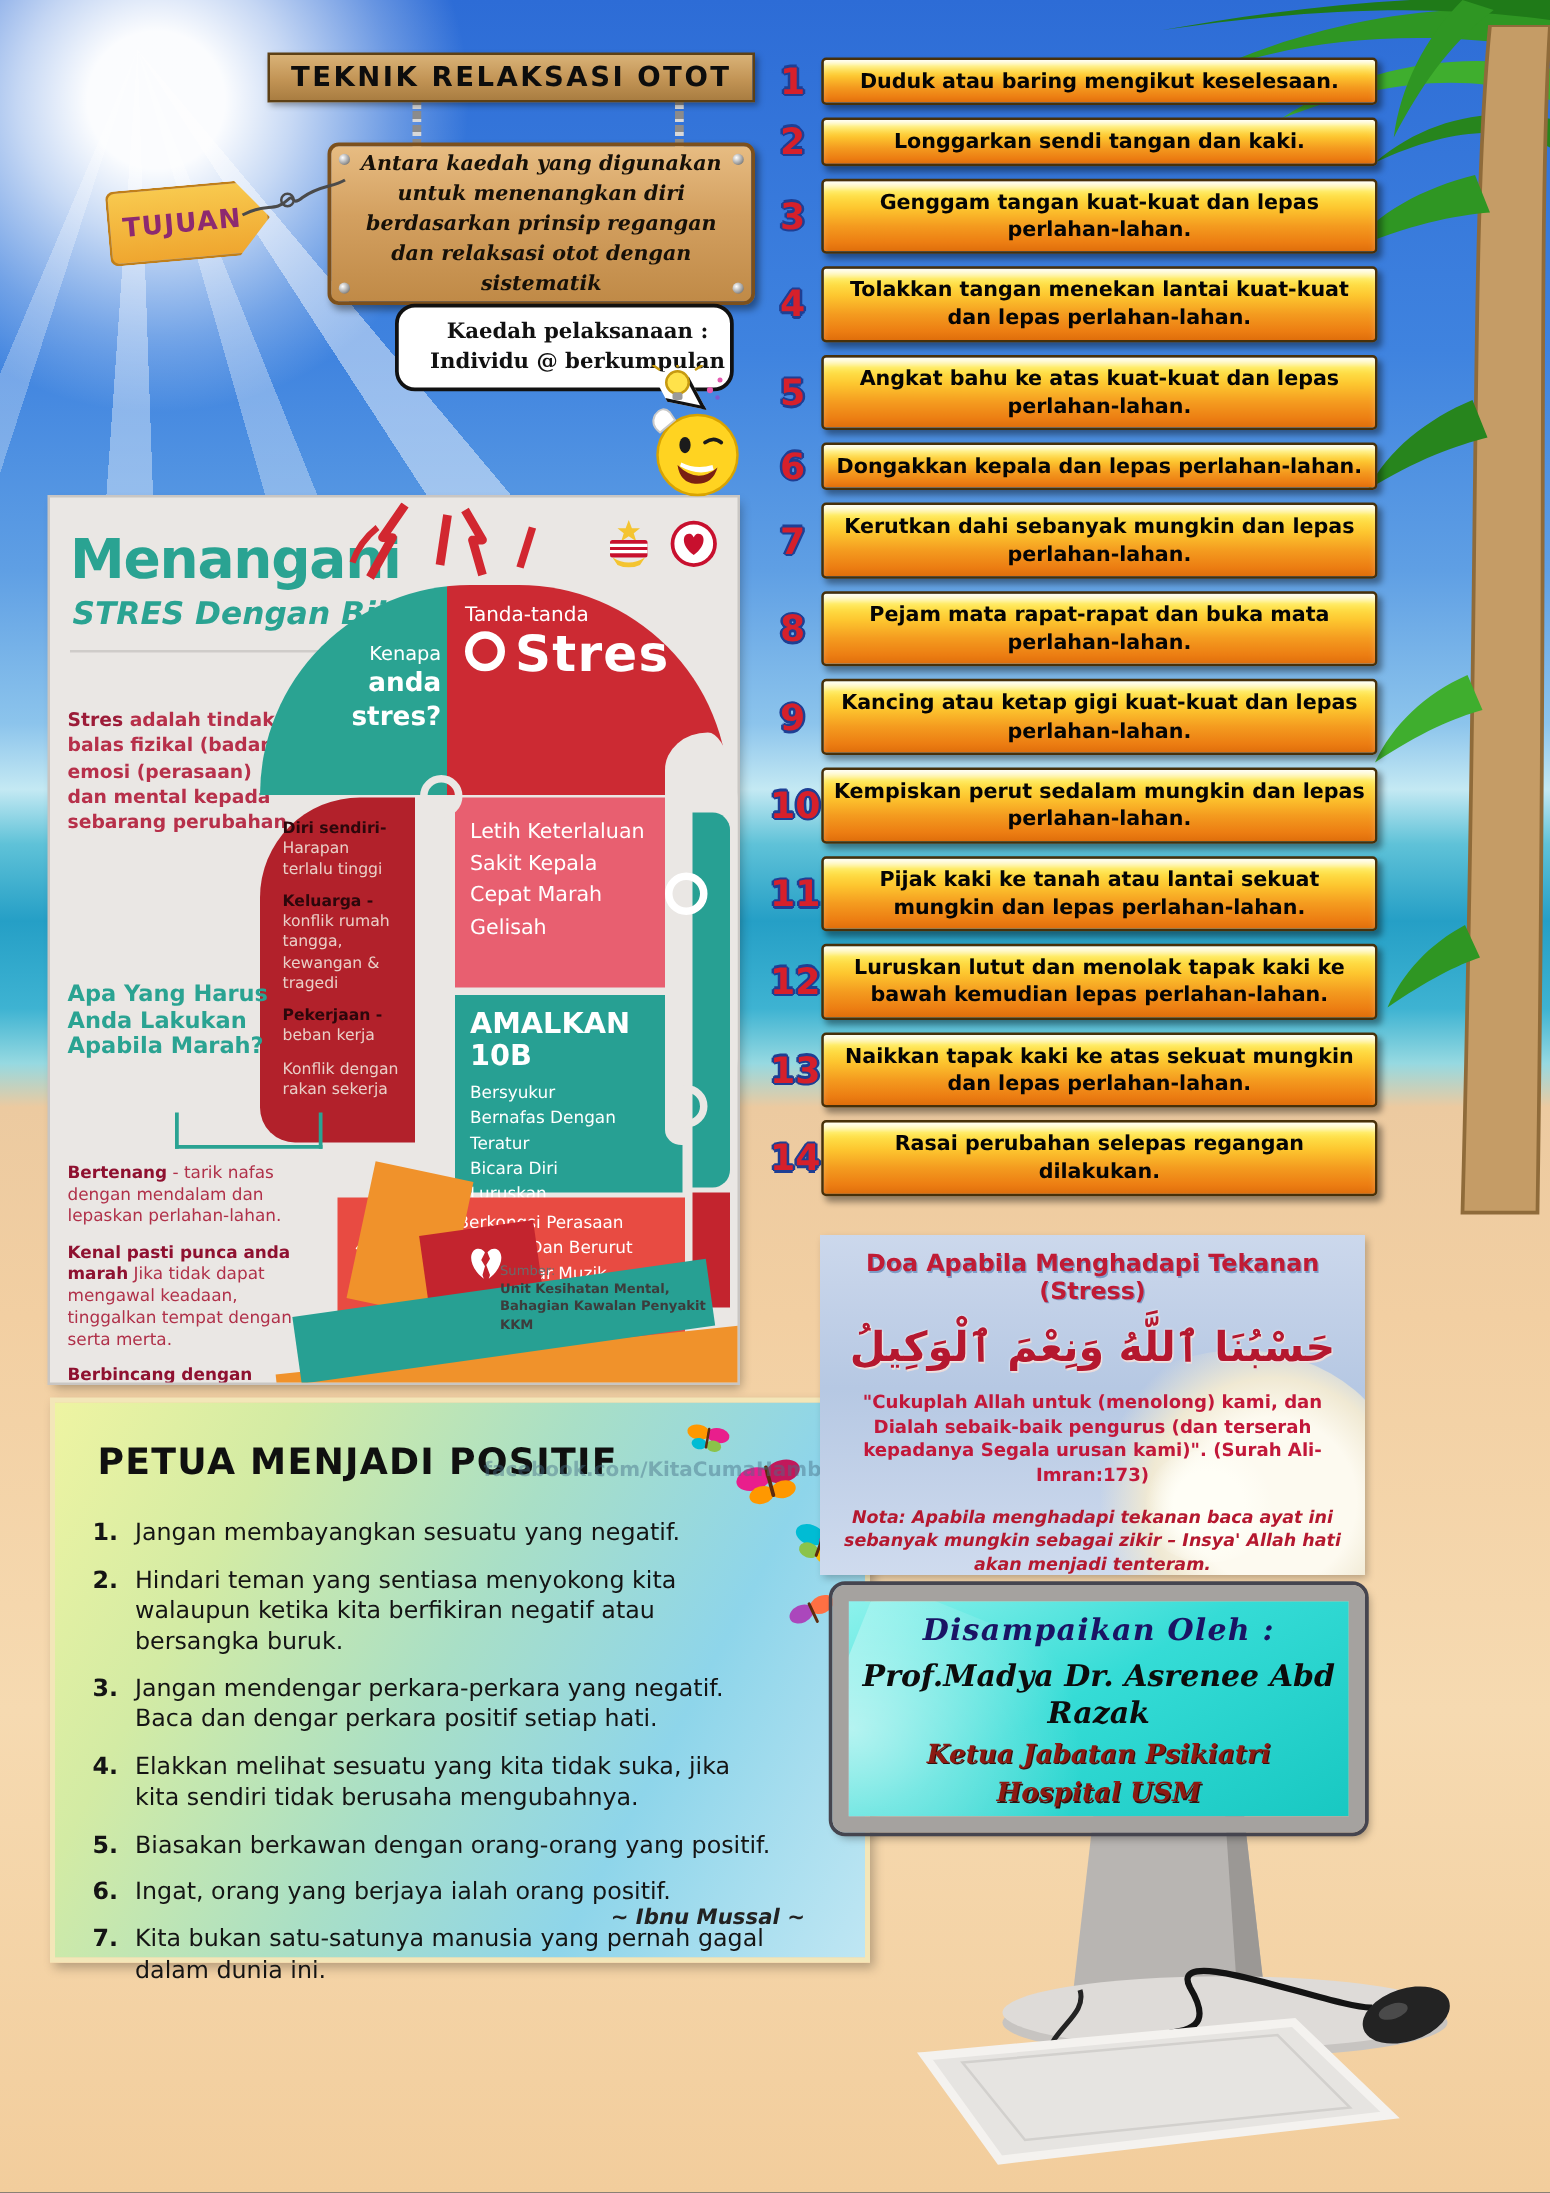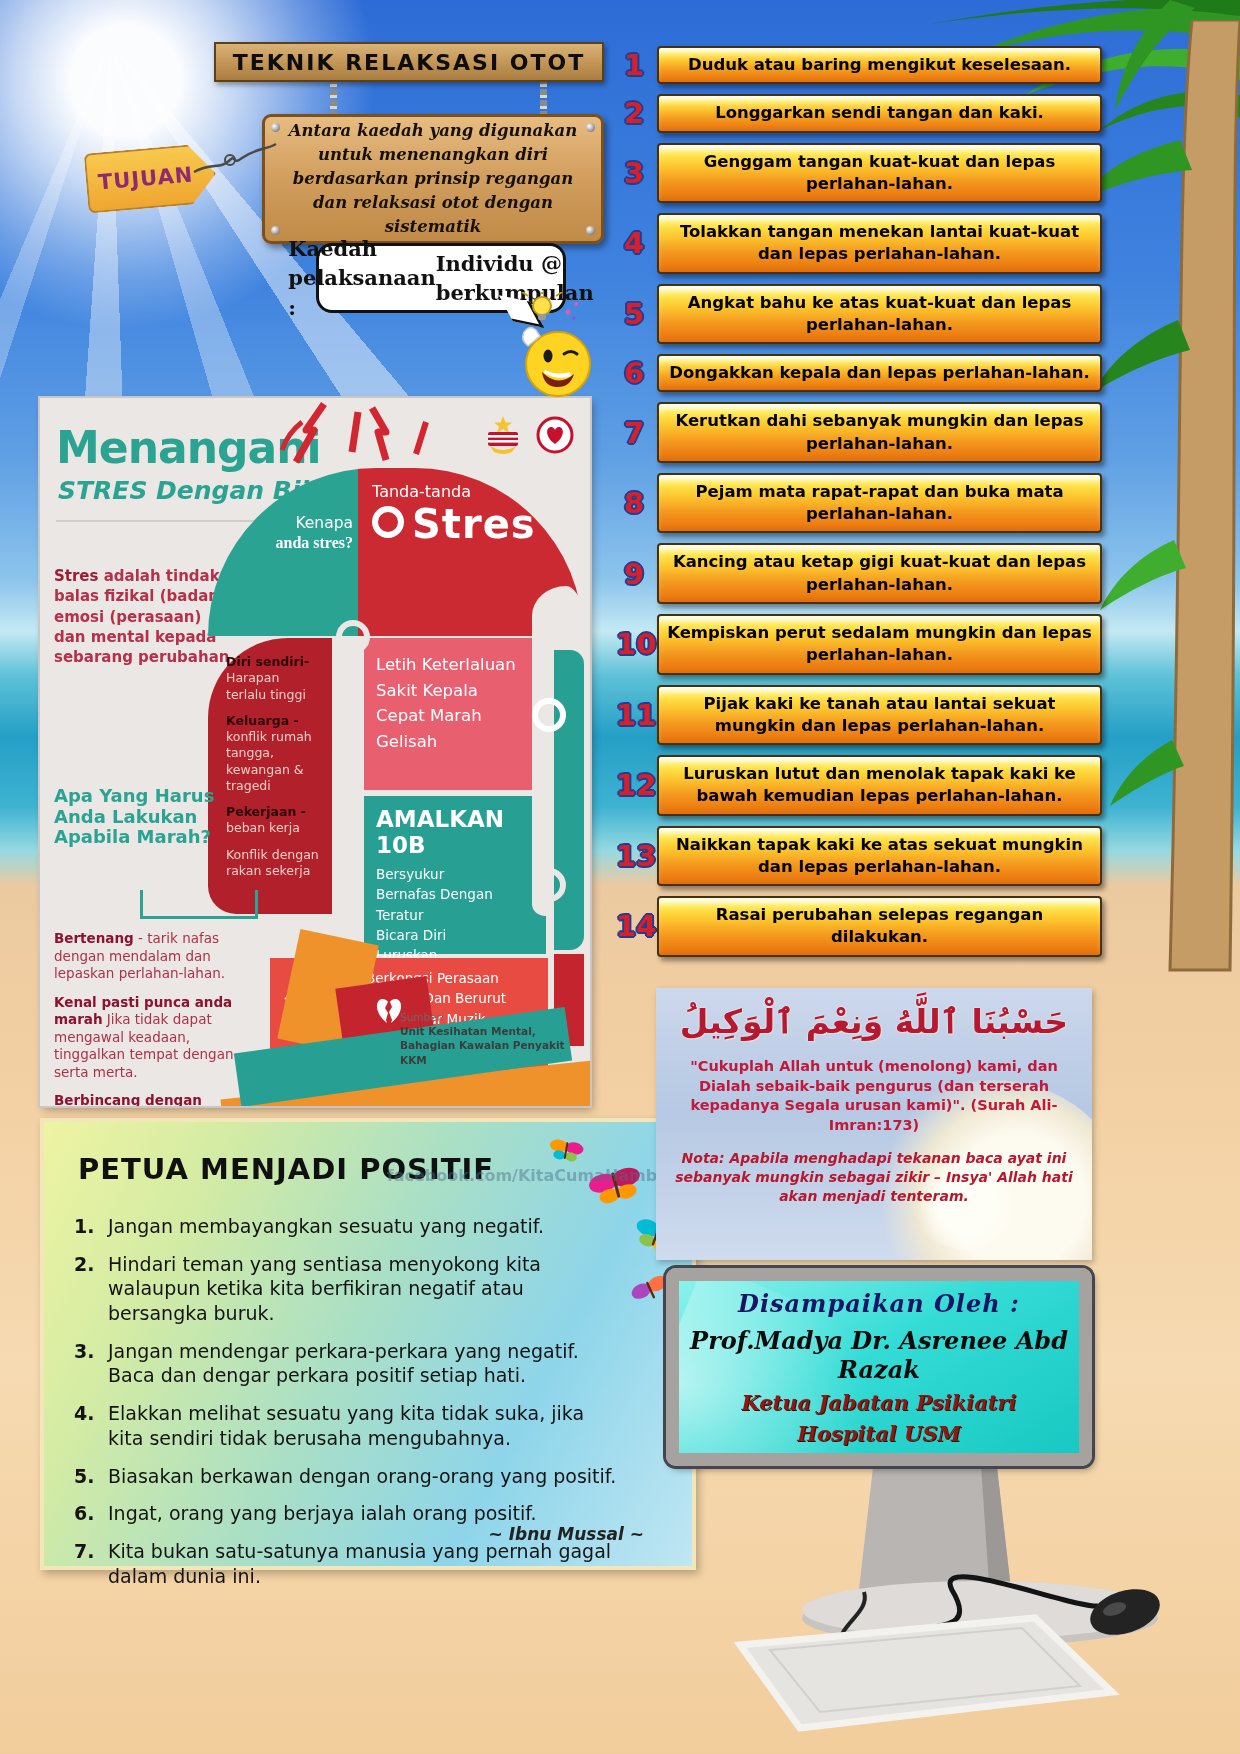--- a/index.html
+++ b/index.html
@@ -38,23 +38,23 @@
     font-size:16.5px;line-height:1.45;color:#161008;}
   .nail{position:absolute;width:9px;height:9px;border-radius:50%;
     background:radial-gradient(circle at 35% 35%,#fff,#9a9a9a 60%,#4e4e4e);}
   .tag{left:86px;top:148px;width:116px;height:56px;z-index:6;transform:rotate(-5deg);
     background:linear-gradient(180deg,#f8c94e,#efa62f);border:2px solid #c07f1a;border-radius:7px;
     clip-path:polygon(0 0,80% 0,100% 52%,80% 100%,0 100%);
     display:flex;align-items:center;justify-content:flex-start;padding-left:10px;
     font-size:21px;font-weight:800;color:#8d2a70;letter-spacing:1px;}
   .string{left:192px;top:136px;width:86px;height:56px;z-index:6;}
   .bubble{left:316px;top:243px;width:244px;height:64px;z-index:6;background:#fff;
-    border:3px solid #111;border-radius:16px;display:flex;flex-direction:row;
+    border:3px solid #111;border-radius:16px;display:flex;flex-direction:column;
     align-items:center;justify-content:center;font-family:"DejaVu Serif",serif;
-    font-weight:700;font-size:21px;color:#111;line-height:1.4;}
+    font-weight:700;font-size:17px;color:#111;line-height:1.4;padding-left:21px;}
   .bubble:after{content:"";position:absolute;right:28px;bottom:-15px;width:24px;height:24px;
     background:#fff;border-right:3px solid #111;border-bottom:3px solid #111;
     transform:skewX(38deg) rotate(14deg);}
   .smiley{left:498px;top:292px;width:110px;height:110px;z-index:6;}
   
   .steps{left:616px;top:46px;width:486px;display:flex;flex-direction:column;gap:10px;z-index:5;}
   .step{display:flex;align-items:center;gap:5px;}
   .step-num{width:36px;text-align:center;font-size:29px;font-weight:800;color:#d6202b;
     text-shadow:-2px 0 #1e3f94,2px 0 #1e3f94,0 -2px #1e3f94,0 2px #1e3f94,
       -1px -1px #1e3f94,1px -1px #1e3f94,-1px 1px #1e3f94,1px 1px #1e3f94;}
@@ -74,21 +74,21 @@
   .marah{left:14px;top:388px;width:210px;font-size:18px;font-weight:800;color:#2aa392;line-height:1.15;}
   .bracket{left:100px;top:492px;width:112px;height:26px;border-right:3px solid #2aa392;border-bottom:3px solid #2aa392;border-left:3px solid #2aa392;border-top:none;}
   .advice{left:14px;top:532px;width:185px;font-size:13.5px;color:#b03049;line-height:1.3;}
   .adv{margin-bottom:11px;}
   .adv b{color:#8f1130;}
   .sumber{right:10px;top:612px;width:180px;text-align:left;font-size:10.5px;color:#6b6b6b;z-index:9;line-height:1.35;}
   .sumber b{display:block;color:#3c3c3c;}
   .dome{left:168px;top:70px;width:375px;height:168px;border-radius:190px 190px 0 0;
     background:linear-gradient(90deg,#2aa392 0 40%,#cc2a33 40% 100%);}
   .kenapa{left:205px;top:116px;width:108px;text-align:right;color:#fff;font-size:15.5px;line-height:1.25;z-index:2;}
-  .kenapa b{font-size:16px;font-family:Liberation Serif, serif;}
+  .kenapa b{font-size:21px;}
   .tanda{left:332px;top:84px;color:#fff;z-index:2;}
   .tanda-label{font-size:16px;}
   .tanda-word{font-size:40px;font-weight:700;letter-spacing:1px;}
   .tanda-word:before{content:"";display:inline-block;width:20px;height:20px;border:6px solid #fff;
     border-radius:50%;margin-right:8px;background:transparent;}
   .causes{left:168px;top:240px;width:124px;height:276px;background:#b2212b;
     border-radius:80px 0 0 28px;padding:16px 10px 10px 18px;box-sizing:border-box;}
   .cause{font-size:12.5px;color:#e9cfc7;line-height:1.3;margin-bottom:10px;}
   .cause b{color:#2d070b;}
   .symptoms{left:324px;top:240px;width:182px;height:152px;background:#e85f70;color:#fff;
@@ -496,20 +496,21 @@
 
         <div class="petua-item">
           <span class="petua-num">7.</span>
           <span class="petua-text">Kita bukan satu-satunya manusia yang pernah gagal dalam dunia ini.</span>
         </div>
       </div>
     <div class="abs petua-sign">~ Ibnu Mussal ~</div>
   </div>
 
   <div class="abs doa">
+    <div class="doa-title">Doa Apabila Menghadapi Tekanan (Stress)</div>
     <div class="doa-arabic">حَسْبُنَا ٱللَّهُ وَنِعْمَ ٱلْوَكِيلُ</div>
     <div class="doa-trans">"Cukuplah Allah untuk (menolong) kami, dan Dialah sebaik-baik pengurus (dan terserah kepadanya Segala urusan kami)". (Surah Ali-Imran:173)</div>
     <div class="doa-nota">Nota: Apabila menghadapi tekanan baca ayat ini sebanyak mungkin sebagai zikir – Insya' Allah hati akan menjadi tenteram.</div>
   </div>
 
   <div class="abs monitor">
     <div class="scr-head">Disampaikan Oleh :</div>
     <div class="scr-name">Prof.Madya Dr. Asrenee Abd Razak</div>
     <div class="scr-role">Ketua Jabatan Psikiatri</div>
     <div class="scr-role">Hospital USM</div>

